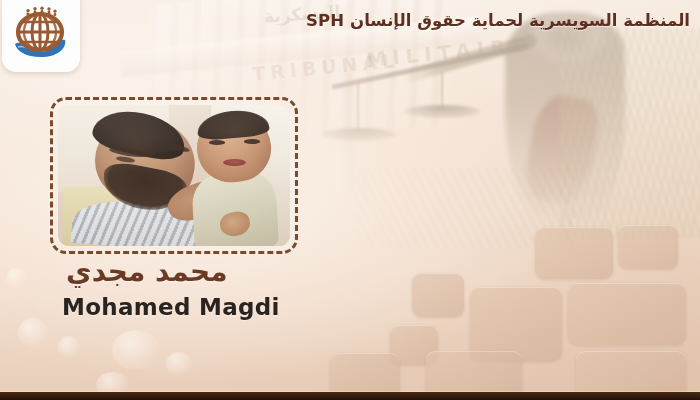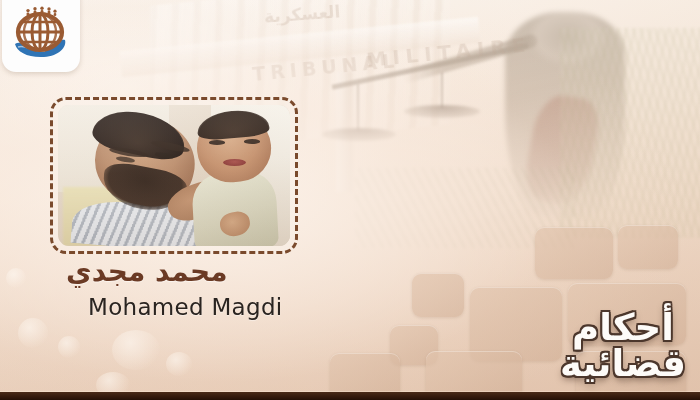--- a/index.html
+++ b/index.html
@@ -312,23 +312,23 @@
     direction: rtl;
     font-size: 28px;
     font-weight: 700;
     color: #6b3a24;
     letter-spacing: .5px;
     text-shadow: 0 1px 1px rgba(255,255,255,.55);
     white-space: nowrap;
   }
   .name-en {
     position: absolute;
-    left: 88px; top: 294px;
+    left: 62px; top: 294px;
     font-size: 23px;
-    font-weight: 400;
+    font-weight: 700;
     color: #2a2420;
     letter-spacing: .3px;
     text-shadow: 0 1px 1px rgba(255,255,255,.45);
     white-space: nowrap;
   }
 
   
   .program-title {
     position: absolute;
     right: 14px; bottom: 18px;
@@ -433,20 +433,21 @@
         <circle cx="32" cy="2.2" r="1.7"></circle>
           <rect x="30.6" y="4.0" width="2.8" height="3.8" rx="1.2"></rect>
         <circle cx="39" cy="3.0" r="1.7"></circle>
           <rect x="37.6" y="4.8" width="2.8" height="3.6" rx="1.2"></rect>
         <circle cx="45" cy="5.2" r="1.6"></circle>
           <rect x="43.7" y="6.9" width="2.6" height="3.2" rx="1.1"></rect>
       </g>
     </svg>
   </div>
 
+  <div class="header-title">المنظمة السويسرية لحماية حقوق الإنسان SPH</div>
 
   <div class="photo-frame">
     <div class="photo">
       <div class="ph-wallR"></div>
       <div class="ph-wallL"></div>
       <div class="ph-wallY"></div>
       <div class="ph-shirt"></div>
       <div class="ph-manHead"></div>
       <div class="ph-manHair"></div>
       <div class="ph-brow b1"></div>
@@ -462,21 +463,17 @@
       <div class="ph-babyEye be2"></div>
       <div class="ph-babyMouth"></div>
       <div class="ph-babyHand"></div>
       <div class="ph-grade"></div>
     </div>
   </div>
 
   <div class="name-ar">محمد مجدي</div>
   <div class="name-en">Mohamed Magdi</div>
 
-  <div class="program-title">
-    <span>أحكام</span>
-    <span>قضائية</span>
-  </div>
 
   <div class="bottom-bar-hi"></div>
   <div class="bottom-bar"></div>
 
 </div>
 
 </body></html>

